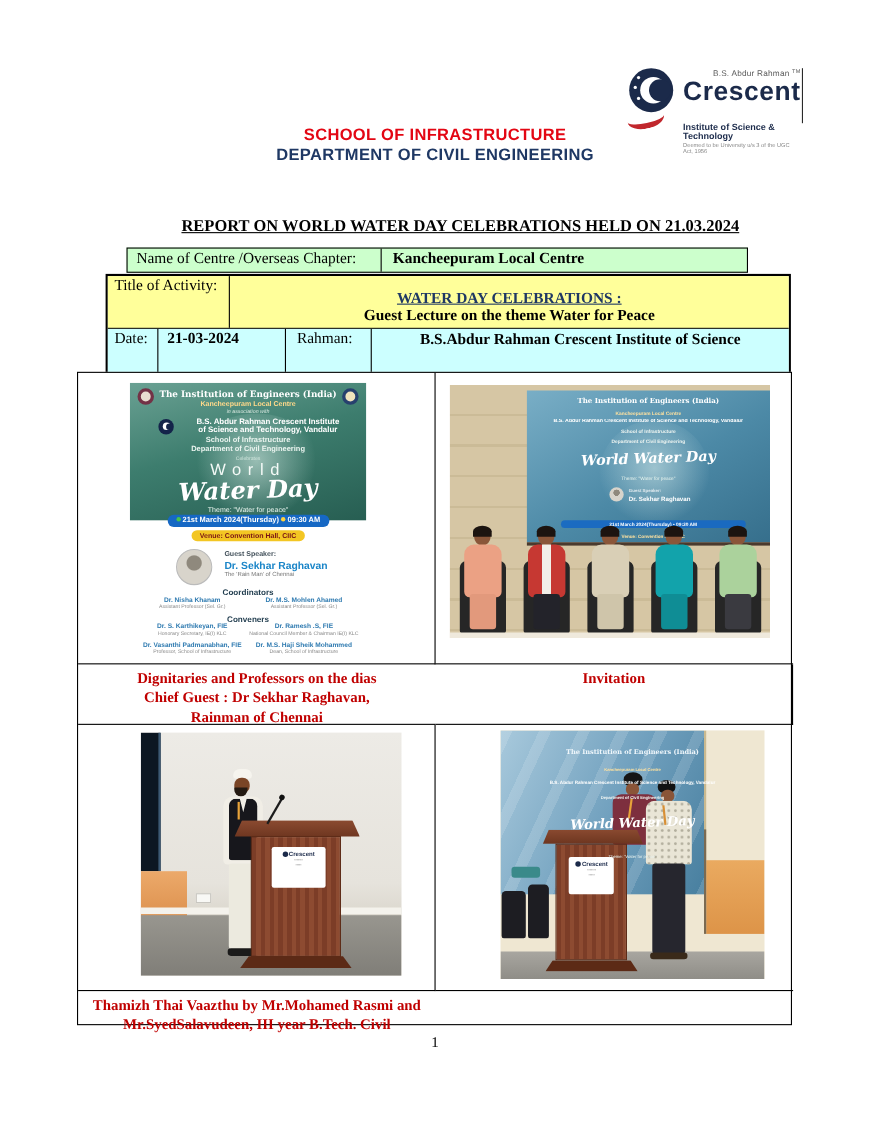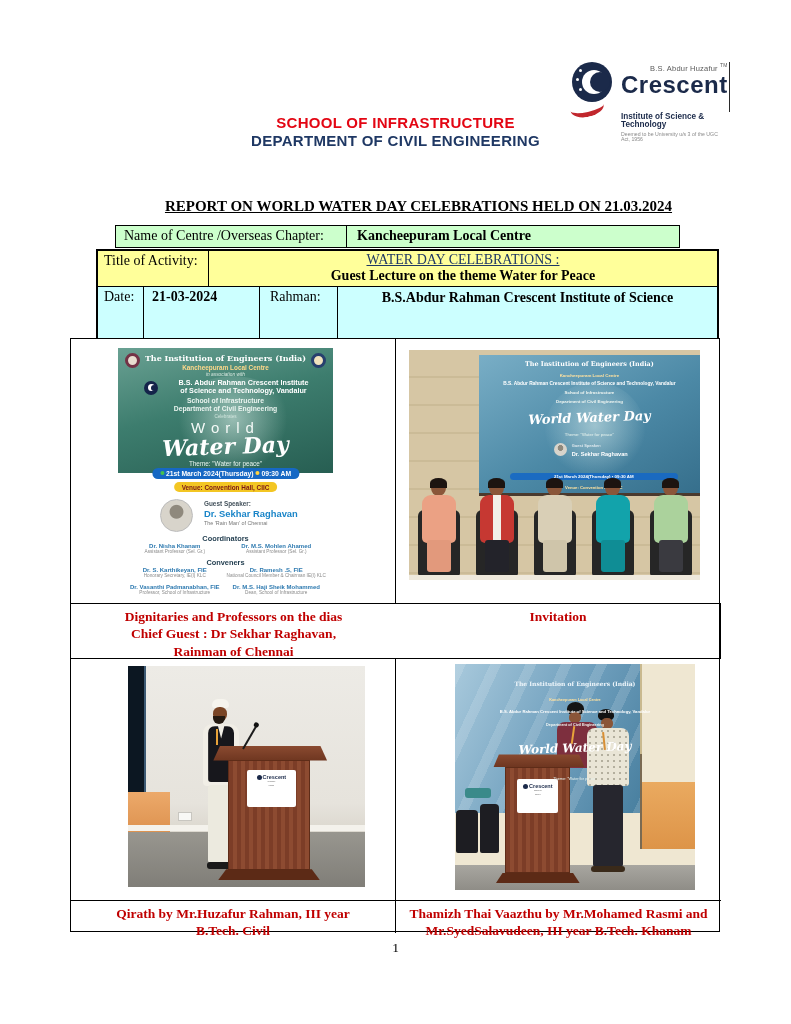--- a/index.html
+++ b/index.html
@@ -35,21 +35,21 @@
 
   
   .row-green{position:absolute;top:225px;left:115px;width:565px;height:23px;display:flex;
              background:#ccffcc;border:1px solid #000;box-sizing:border-box;font-size:14px;}
   .row-green .g-lbl{width:231px;border-right:1px solid #000;padding:2px 4px 0 8px;box-sizing:border-box;}
   .row-green .g-val{flex:1;padding:2px 0 0 10px;font-weight:bold;}
   .tbl-main{position:absolute;top:249px;left:96px;width:623px;border:2px solid #000;box-sizing:border-box;}
   .row-yellow{display:flex;background:#ffff9a;border-bottom:1px solid #000;min-height:33px;font-size:14px;}
   .y-lbl{width:111px;border-right:1px solid #000;padding:2px 4px 2px 6px;box-sizing:border-box;}
   .y-act{flex:1;text-align:center;padding:1px 0 2px 0;}
-  .act-title{font-weight:normal;color:#1f3864;text-decoration:underline;}
+  .act-title{font-weight:bold;color:#1f3864;text-decoration:underline;margin-top:12px;}
   .act-sub{font-weight:bold;}
   .row-cyan{display:flex;background:#ccffff;height:52px;font-size:14px;}
   .c-dl{width:46px;border-right:1px solid #000;padding:2px 0 0 6px;box-sizing:border-box;}
   .c-dv{width:116px;border-right:1px solid #000;padding:2px 0 0 8px;box-sizing:border-box;font-weight:bold;}
   .c-vl{width:78px;border-right:1px solid #000;padding:2px 0 0 10px;box-sizing:border-box;}
   .c-vv{flex:1;text-align:center;font-weight:bold;padding-top:2px;line-height:1.35;}
 
   
   .grid{position:absolute;top:338px;left:70px;width:650px;height:594px;display:grid;
         grid-template-columns:325px 325px;grid-template-rows:265px 55px 242px 32px;
@@ -218,21 +218,21 @@
     <div class="brand-icon">
       <div class="moon-disc"></div>
       <div class="moon-c"></div>
       <div class="moon-cut"></div>
       <i class="star s1"></i>
       <i class="star s2"></i>
       <i class="star s3"></i>
       <div class="swoosh"></div>
     </div>
     <div class="brand-text">
-      <div class="brand-small"><span>B.S. Abdur Huzafur</span> <span class="tm">TM</span></div>
+      <div class="brand-small"><span>B.S. Abdur Rahman</span> <span class="tm">TM</span></div>
       <div class="brand-name">Crescent</div>
       <div class="brand-sub">Institute of Science &amp; Technology</div>
       <div class="brand-tag">Deemed to be University u/s 3 of the UGC Act, 1956</div>
     </div>
   </div>
   <div class="brand-rule"></div>
 
   <div class="school">SCHOOL OF INFRASTRUCTURE</div>
   <div class="dept">DEPARTMENT OF CIVIL ENGINEERING</div>
 
@@ -451,24 +451,20 @@
         <div class="pod pod-slab p2-slab"></div>
         <div class="pod pod-body p2-body"></div>
         <div class="pod pod-sign p2-sign">
           <div class="sgn-t"><span class="sgn-moon"></span><span>Crescent</span></div>
           <div class="sgn-s">•••••••<br>•••••</div>
         </div>
         <div class="pod pod-base p2-base"></div>
       </div>
     </div>
 
-    <div class="gcell bR cap">
-      <div>Qirath by Mr.Huzafur Rahman, III year</div>
-      <div>B.Tech. Civil</div>
-    </div>
     <div class="gcell cap">
       <div>Thamizh Thai Vaazthu by Mr.Mohamed Rasmi and</div>
-      <div>Mr.SyedSalavudeen, III year B.Tech. Khanam</div>
+      <div>Mr.SyedSalavudeen, III year B.Tech. Civil</div>
     </div>
   </div>
 
   <div class="pageno">1</div>
 </div>
 
 </body></html>

